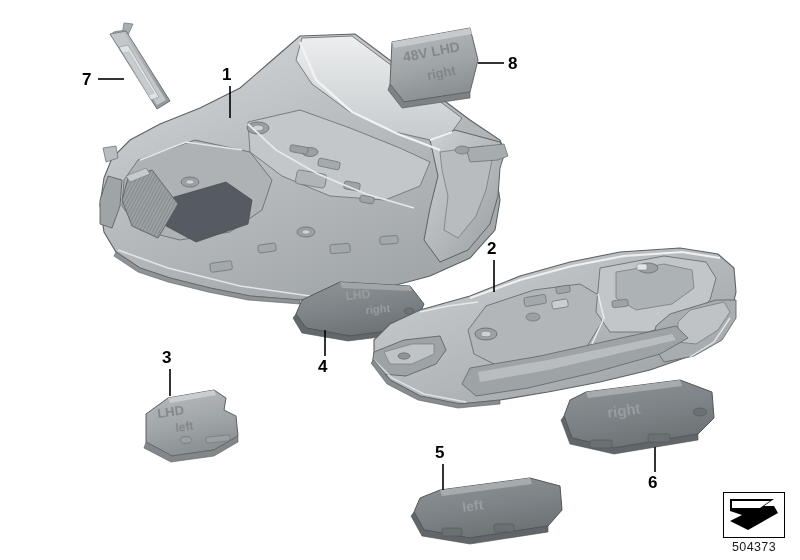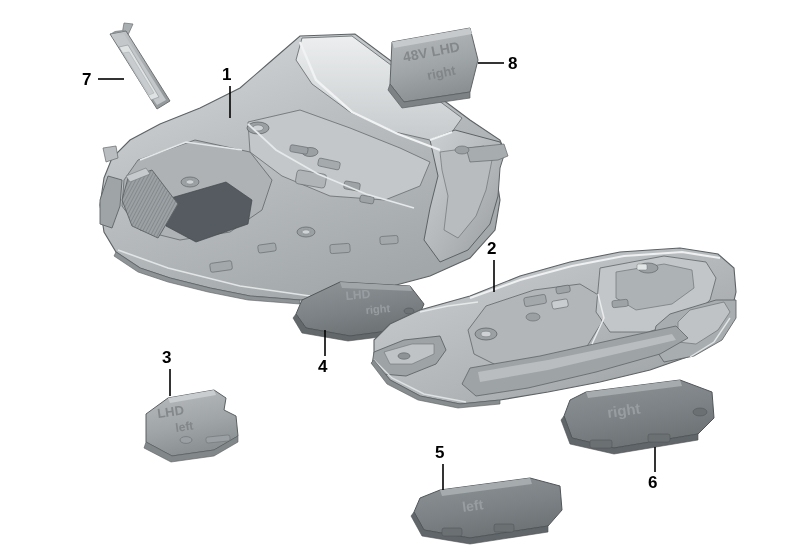--- a/index.html
+++ b/index.html
@@ -316,14 +316,23 @@
       <text class="callout-num" x="648" y="488">6</text>
 
       <line class="leader" x1="98" y1="79" x2="124" y2="79"></line>
       <text class="callout-num" x="82" y="85">7</text>
 
       <line class="leader" x1="478" y1="63" x2="504" y2="63"></line>
       <text class="callout-num" x="508" y="69">8</text>
     </g>
   </svg>
 
+  <div id="footer-id">
+    <div class="id-box">
+      <svg viewBox="0 0 60 44" width="60" height="44">
+        <path d="M6,6 L50,6 L40,13 L50,13 L54,20 L24,37 L6,28 L18,22 L6,18 Z" fill="#000000"></path>
+        <path d="M8,8 L46,8 L36,15 L8,15 Z" fill="#ffffff"></path>
+      </svg>
+    </div>
+    <div class="id-text">504373</div>
+  </div>
 
 </div>
 
 </body></html>

